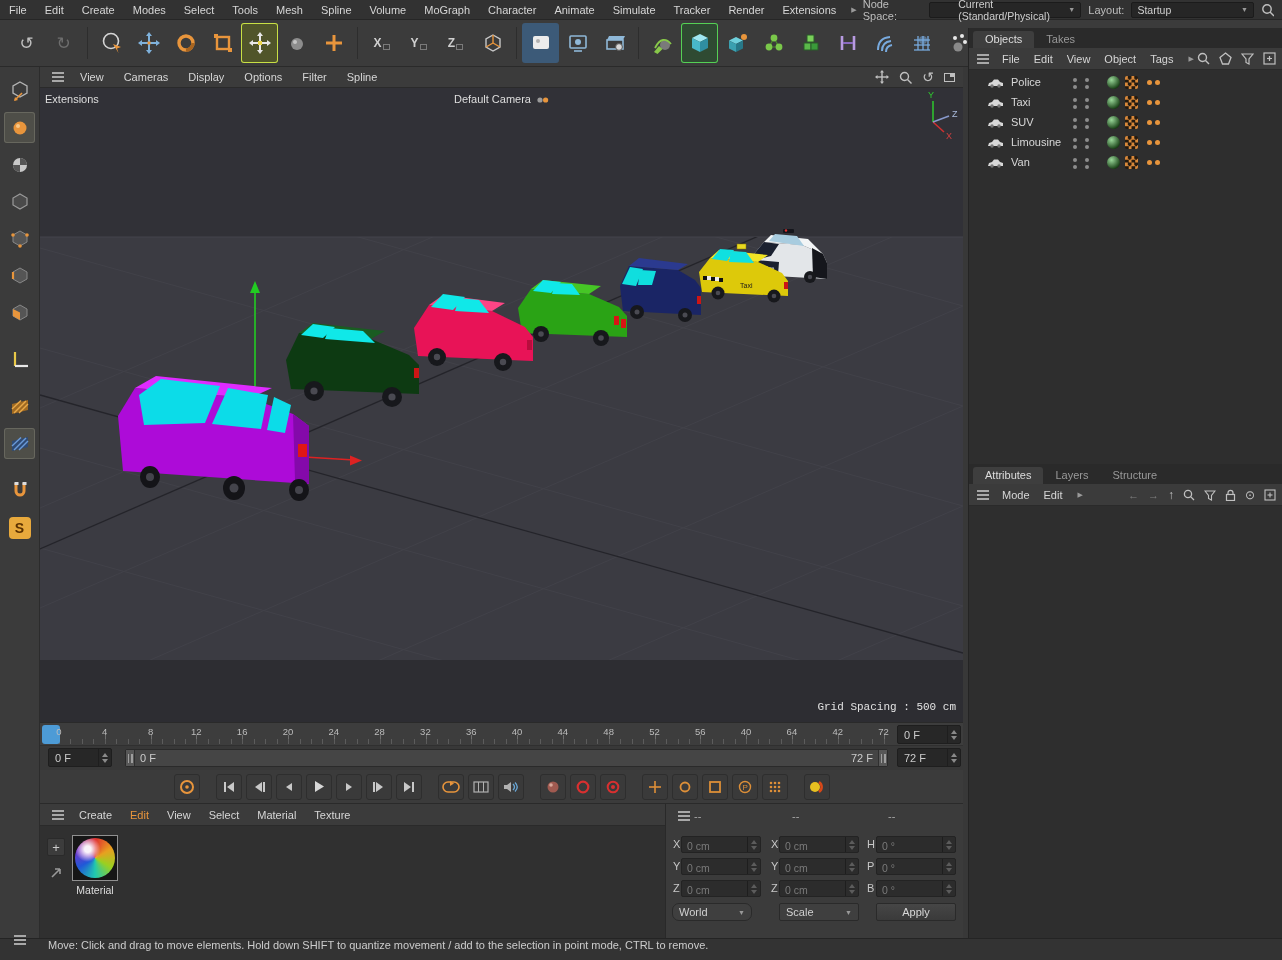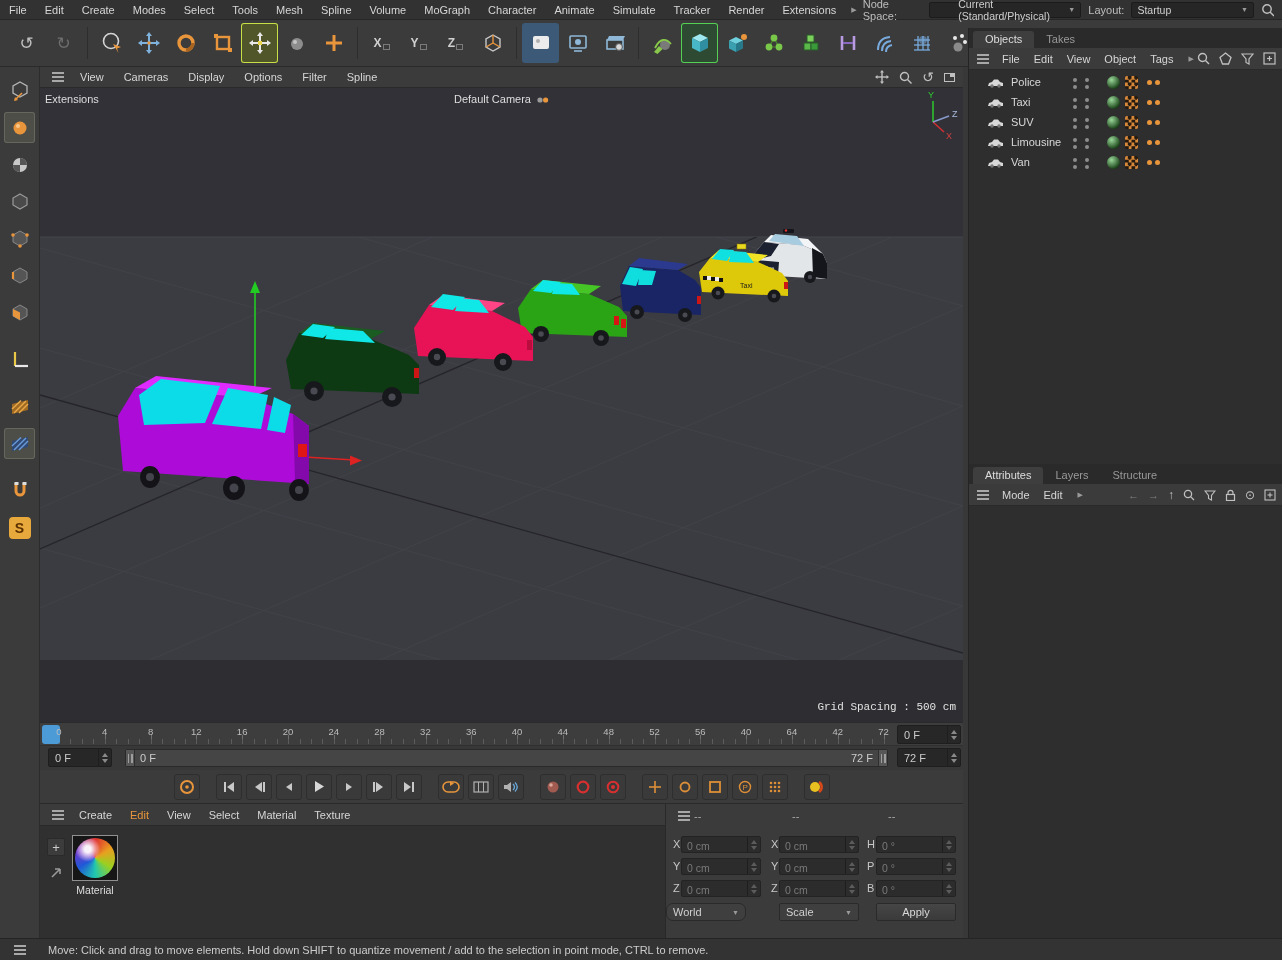--- a/index.html
+++ b/index.html
@@ -135,21 +135,21 @@
 .tag-mat{position:absolute;top:3px;width:13px;height:13px;border-radius:50%;
   background:radial-gradient(circle at 35% 30%,#9ad89a,#11380f 78%);}
 .tag-tex{position:absolute;top:3px;width:13px;height:13px;border-radius:2px;
   background:repeating-conic-gradient(#241a10 0 25%,#d8883a 0 50%);background-size:6.5px 6.5px;}
 .odot{position:absolute;top:7px;width:5px;height:5px;border-radius:50%;background:#e8953c;}
 #attrcontent{flex:1 1 auto;background:#2e2e2e;}
 .arrow-dim{color:#808080;font-size:11px;}
 .glyph-sm{font-size:12px;color:#c0c0c0;line-height:1;}
 
 #statusbar{position:absolute;left:0;top:938px;width:1282px;height:22px;background:#333333;
-  border-top:1px solid #242424;display:flex;align-items:center;padding-left:10px;gap:18px;}
+  border-top:1px solid #242424;display:flex;align-items:flex-start;padding-left:10px;gap:18px;}
 #statusbar .text{color:#cccccc;}
 </style>
 </head>
 <body>
 
 <div id="menubar">
   <div class="menu-items">
       <span>File</span>
       <span>Edit</span>
       <span>Create</span>
@@ -942,21 +942,21 @@
     <span class="cp-lab" style="left:201px;">B</span>
     <div class="cfield" style="left:210px;">
         <span>0 °</span>
         <span class="spin-arrows">
           <i class="up"></i>
           <i class="dn"></i>
         </span>
       </div>
   </div>
   <div class="cp-row" style="top:99px;">
-    <div class="cdd" style="left:0;border-radius:7px;">
+    <div class="cdd" style="left:6px;border-radius:7px;">
         <span>World</span>
         <span class="dd-arrow">▼</span>
       </div>
     <div class="cdd" style="left:113px;">
         <span>Scale</span>
         <span class="dd-arrow">▼</span>
       </div>
     <div class="apply-btn" style="left:210px;">
         <span>Apply</span>
       </div>

